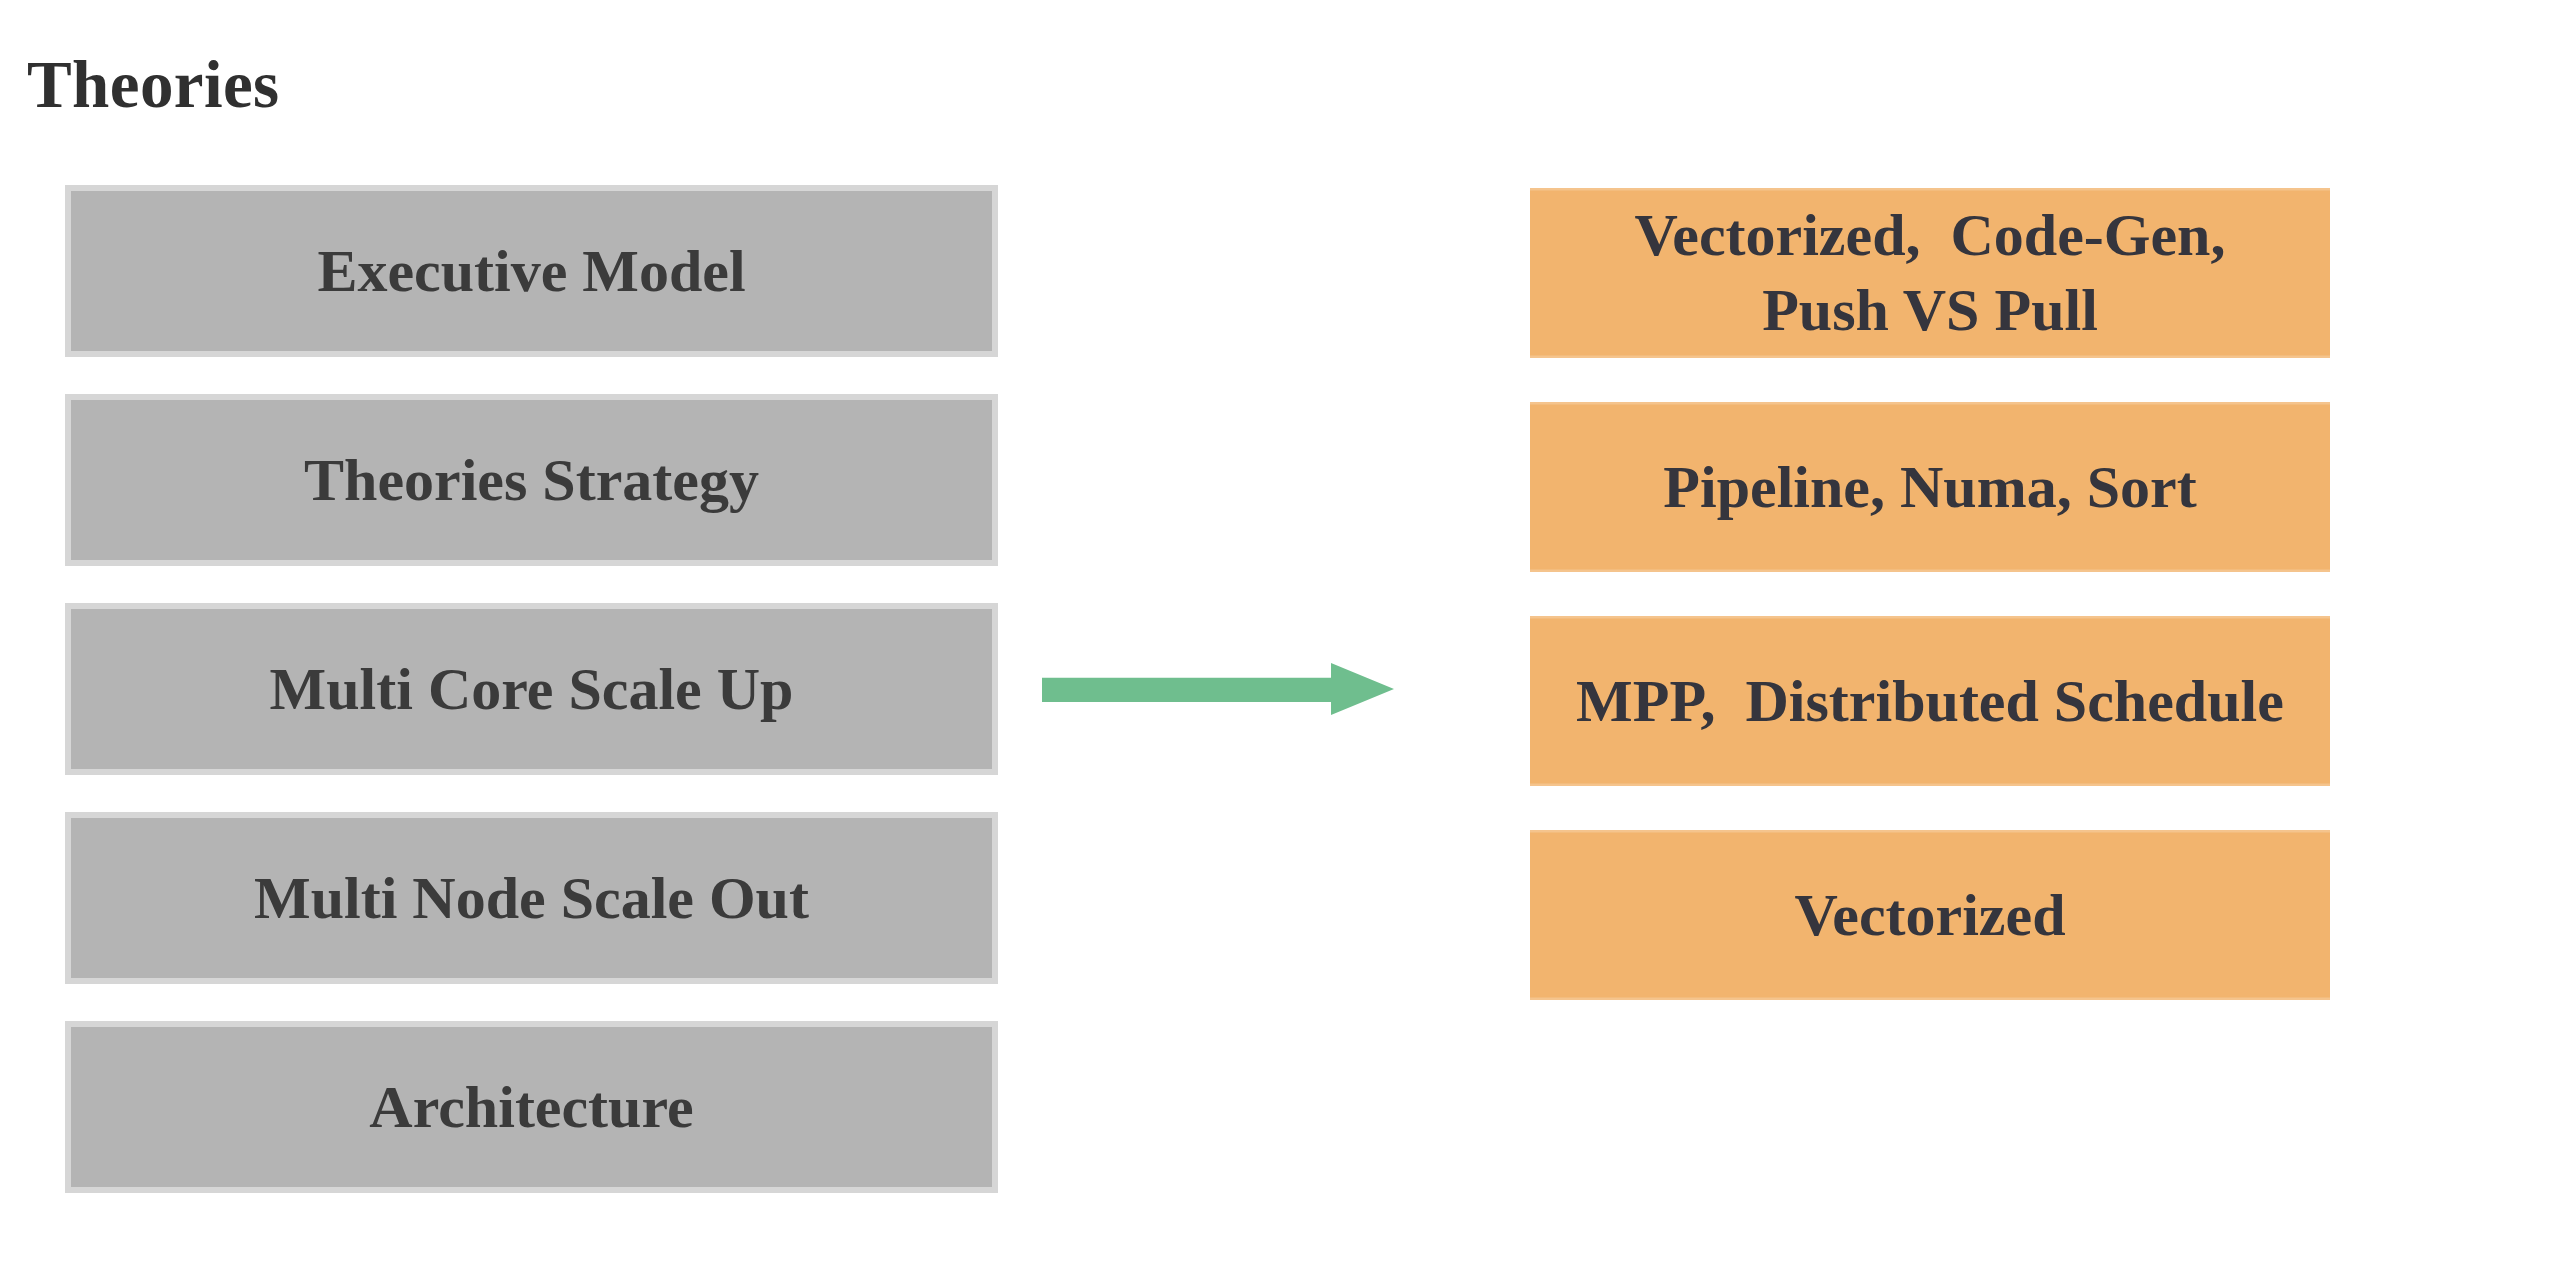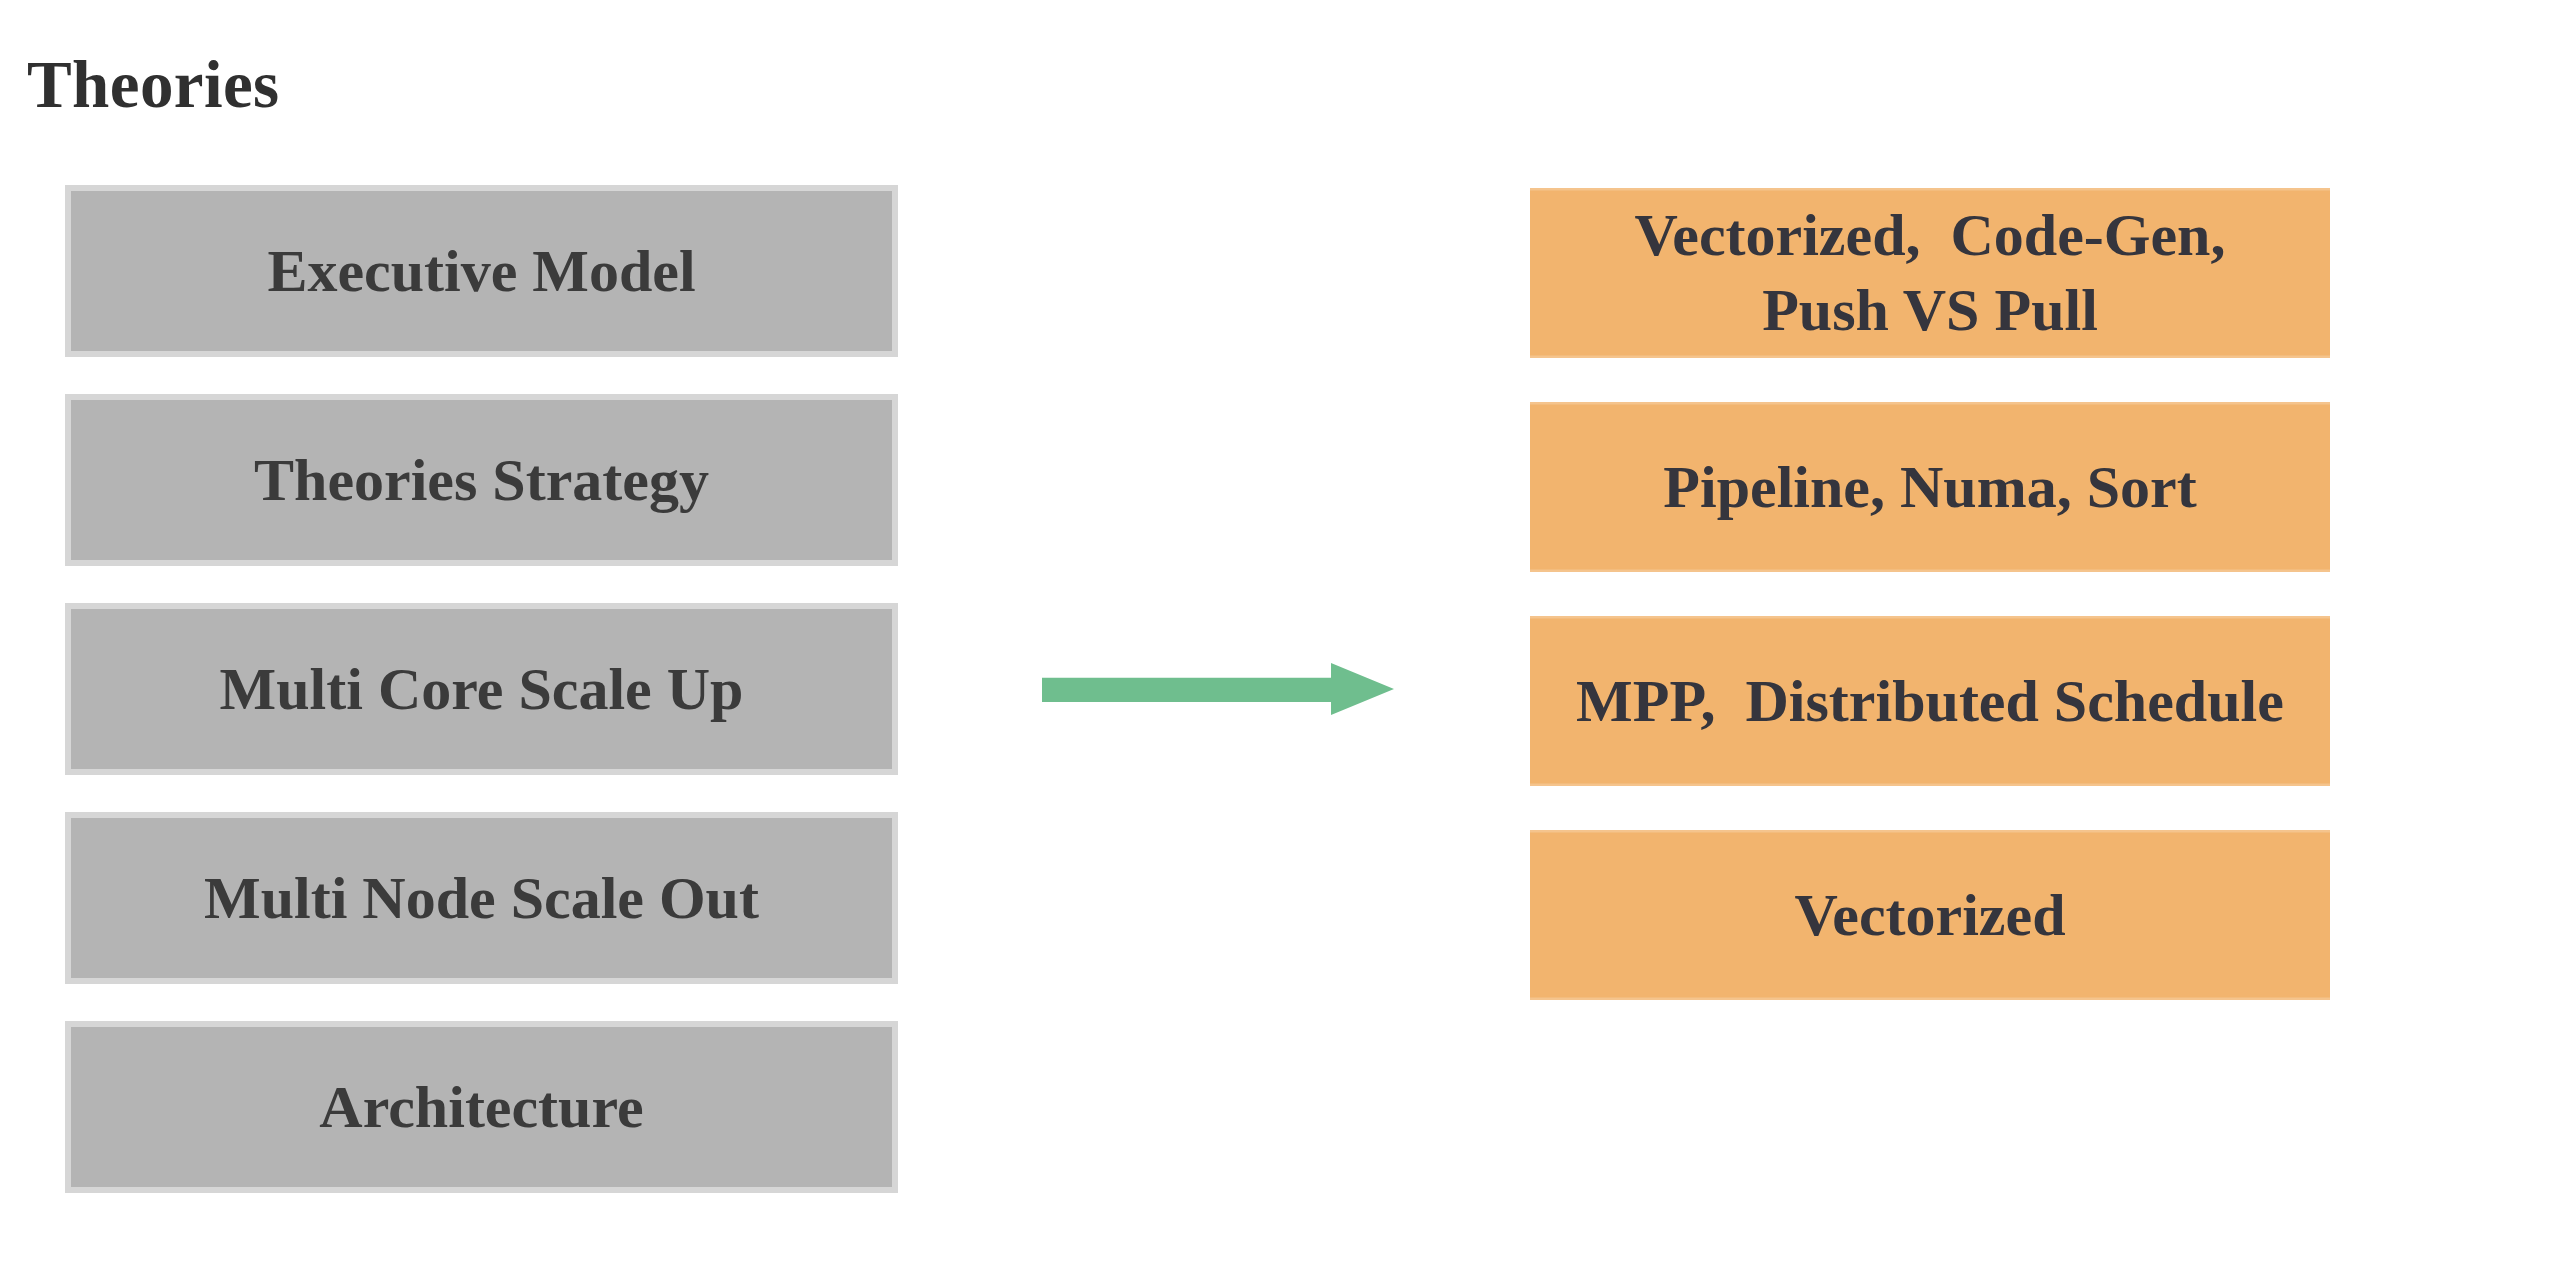--- a/index.html
+++ b/index.html
@@ -31,21 +31,21 @@
   .col-title.right { left: 1508px; width: 955px; }
 
   .column {
     position: absolute;
     display: flex;
     flex-direction: column;
   }
   .column.theories {
     left: 65px;
     top: 185px;
-    width: 833px;
+    width: 933px;
     gap: 37px;
   }
   .column.examples {
     left: 1530px;
     top: 188px;
     width: 800px;
     gap: 44px;
   }
 
   .box {

